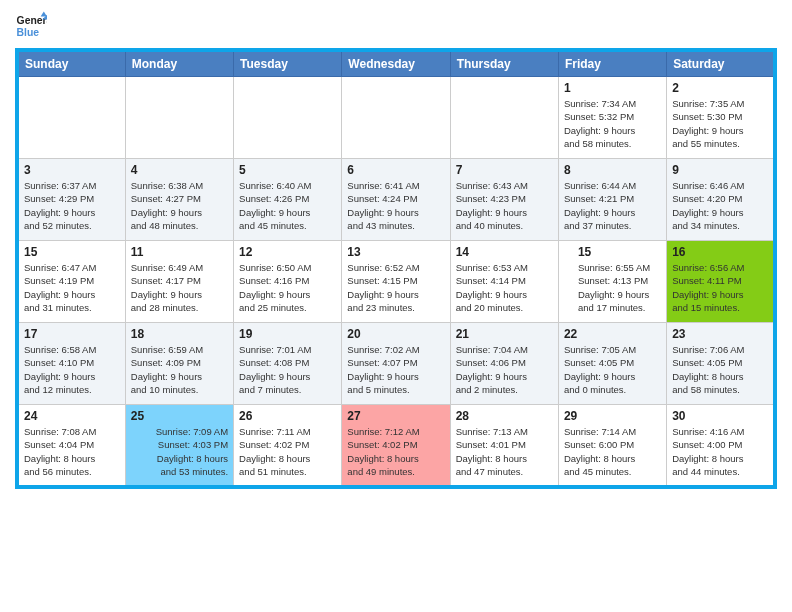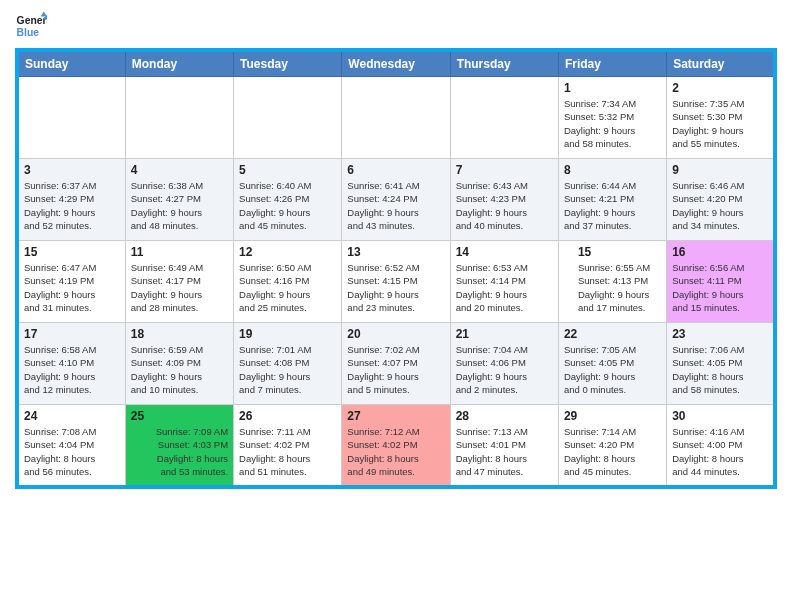--- a/index.html
+++ b/index.html
@@ -231,21 +231,21 @@
 Daylight: 9 hours
 and 20 minutes.</div>
           </td>
           <td style="background: rgb(255, 255, 255); padding-left: 19px;">
             <span class="day-num">15</span>
             <div class="day-info" style="white-space: pre-line;">Sunrise: 6:55 AM
 Sunset: 4:13 PM
 Daylight: 9 hours
 and 17 minutes.</div>
           </td>
-          <td style="background: #f0abfc;">
+          <td style="background: #84cc16;">
             <span class="day-num">16</span>
             <div class="day-info" style="white-space: pre-line;">Sunrise: 6:56 AM
 Sunset: 4:11 PM
 Daylight: 9 hours
 and 15 minutes.</div>
           </td>
         </tr>
         <tr>
           <td style="background: rgb(240, 244, 248);">
             <span class="day-num">17</span>
@@ -298,21 +298,21 @@
           </td>
         </tr>
         <tr>
           <td style="background: rgb(255, 255, 255);">
             <span class="day-num">24</span>
             <div class="day-info" style="white-space: pre-line;">Sunrise: 7:08 AM
 Sunset: 4:04 PM
 Daylight: 8 hours
 and 56 minutes.</div>
           </td>
-          <td style="background: #22c55e;">
+          <td style="background: #7dd3fc;">
             <span class="day-num">25</span>
             <div class="day-info" style="white-space: pre-line; text-align: right;">Sunrise: 7:09 AM
 Sunset: 4:03 PM
 Daylight: 8 hours
 and 53 minutes.</div>
           </td>
           <td style="background: rgb(255, 255, 255);">
             <span class="day-num">26</span>
             <div class="day-info" style="white-space: pre-line;">Sunrise: 7:11 AM
 Sunset: 4:02 PM
@@ -329,21 +329,21 @@
           <td style="background: rgb(255, 255, 255);">
             <span class="day-num">28</span>
             <div class="day-info" style="white-space: pre-line;">Sunrise: 7:13 AM
 Sunset: 4:01 PM
 Daylight: 8 hours
 and 47 minutes.</div>
           </td>
           <td style="background: rgb(255, 255, 255);">
             <span class="day-num">29</span>
             <div class="day-info" style="white-space: pre-line;">Sunrise: 7:14 AM
-Sunset: 4:20 PM
+Sunset: 6:00 PM
 Daylight: 8 hours
 and 45 minutes.</div>
           </td>
           <td style="background: rgb(255, 255, 255);">
             <span class="day-num">30</span>
             <div class="day-info" style="white-space: pre-line;">Sunrise: 4:16 AM
 Sunset: 4:00 PM
 Daylight: 8 hours
 and 44 minutes.</div>
           </td>

